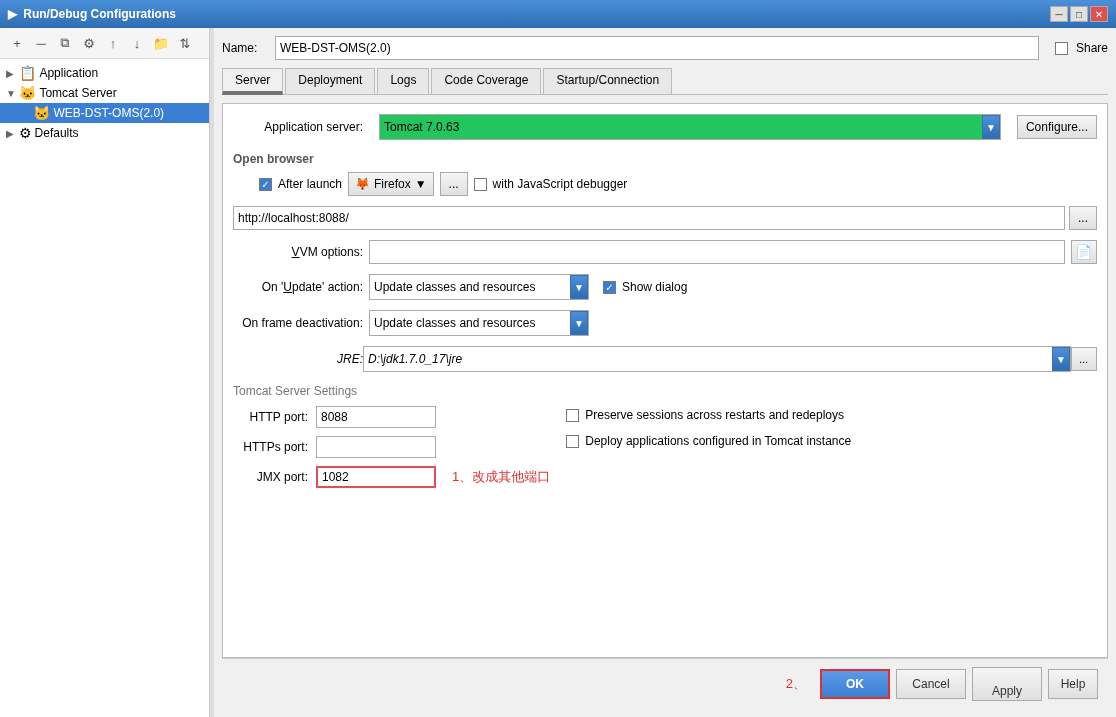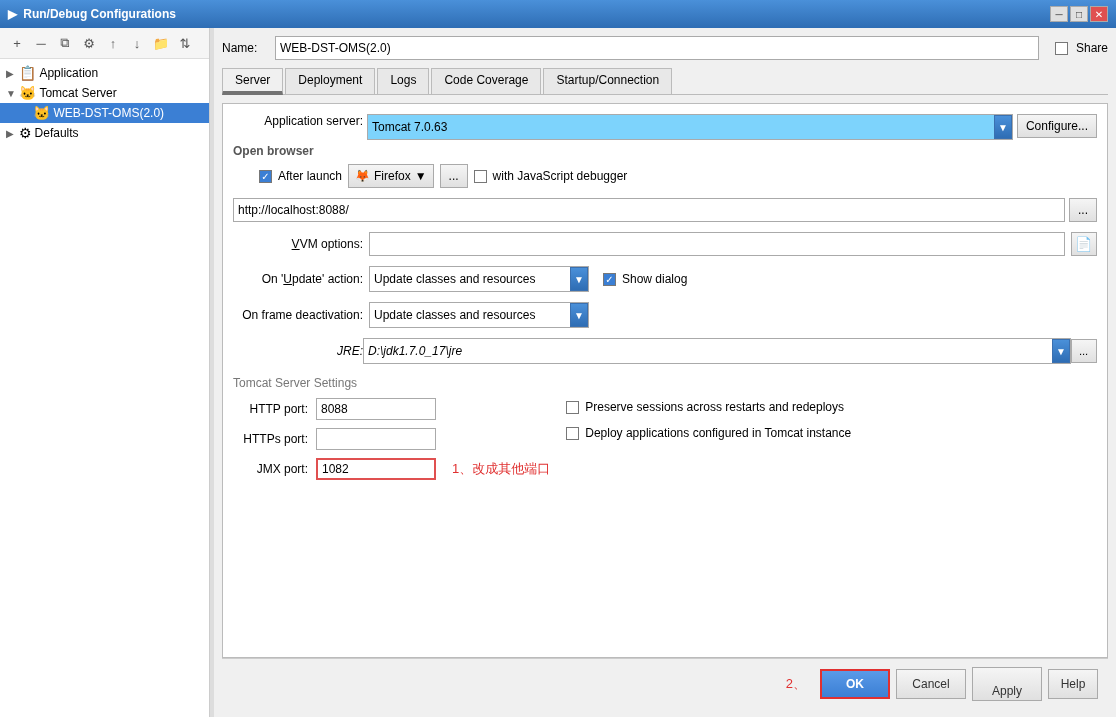--- a/index.html
+++ b/index.html
@@ -162,22 +162,22 @@
     .btn {
       height: 24px;
       border: 1px solid #aaa;
       background: linear-gradient(to bottom, #f5f5f5, #e0e0e0);
       padding: 0 10px;
       font-size: 12px;
       cursor: pointer;
     }
 
     .app-server-row {
-      display: flex; gap: 4px;
-      margin-bottom: 4px;
+      display: flex; align-items: center; gap: 16px;
+      margin-bottom: 12px;
     }
     .dropdown-arrow {
       width: 18px; height: 24px; background: linear-gradient(to bottom, #4a90d9, #2e6db4);
       border: 1px solid #3a70b0; display: flex; align-items: center; justify-content: center;
       color: white; font-size: 10px; cursor: pointer;
     }
 
     .open-browser-section { margin-bottom: 10px; }
     .open-browser-row {
       display: flex; align-items: center; gap: 6px; margin-bottom: 6px;
@@ -371,21 +371,21 @@
       <div class="tab">Logs</div>
       <div class="tab">Code Coverage</div>
       <div class="tab">Startup/Connection</div>
     </div>
 
     <div class="form-area">
 
       <div class="app-server-row">
         <span style="min-width:130px; text-align:right; font-size:12px;">Application server:</span>
         <div style="display:flex; flex:1; border:1px solid #aaa;">
-          <div style="flex:1; height:24px; background:#7dd3fc; padding:0 4px; font-size:12px; display:flex; align-items:center;">Tomcat 7.0.63</div>
+          <div style="flex:1; height:24px; background:#22c55e; padding:0 4px; font-size:12px; display:flex; align-items:center;">Tomcat 7.0.63</div>
           <div class="dropdown-arrow">▼</div>
         </div>
         <button class="btn" style="height:24px; padding:0 8px; white-space:nowrap;">Configure...</button>
       </div>
 
       <div class="open-browser-section">
         <div class="section-label">Open browser</div>
         <div class="open-browser-row">
           <span style="width:20px;"></span>
           <div class="checkbox checked"></div>

